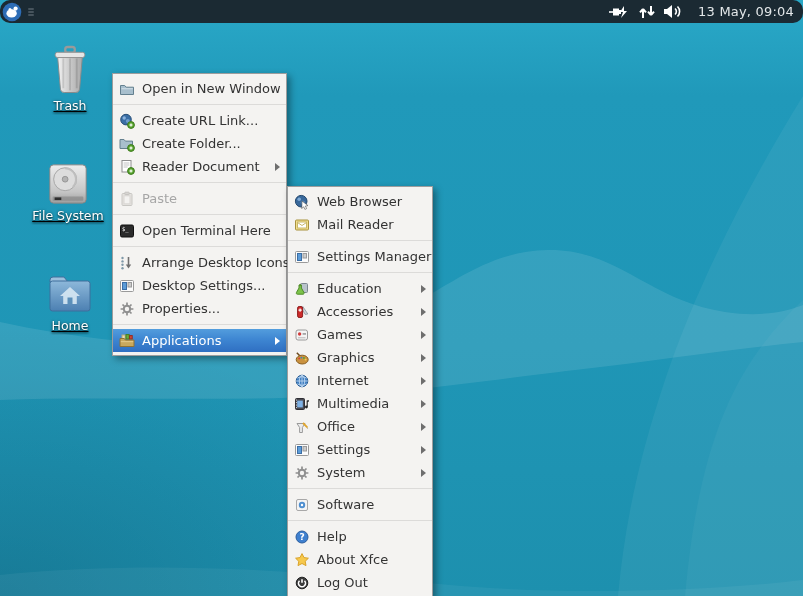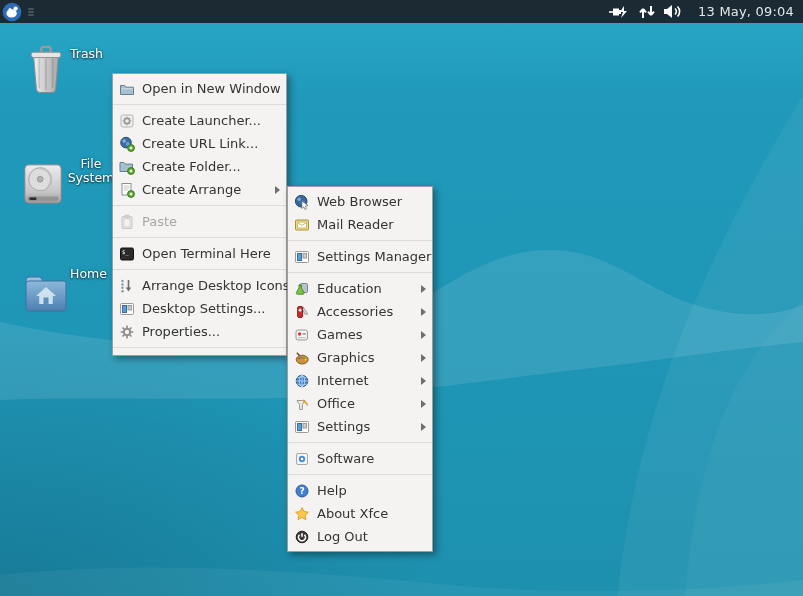--- a/index.html
+++ b/index.html
@@ -12,31 +12,31 @@
   .desktop{
     position:absolute;inset:0;
     background:
       radial-gradient(90% 75% at 0% 100%, rgba(0,35,55,.20), rgba(0,35,55,0) 60%),
       linear-gradient(180deg,#2aa9c8 0%,#2099ba 16%,#1f96b6 58%,#1d90ae 100%);
   }
   .waves{position:absolute;inset:0;pointer-events:none;}
   
   .panel{
     position:absolute;left:0;top:0;width:803px;height:23px;
-    background:#1b2a33;display:flex;align-items:center;z-index:60;
+    background:#1b2a33;display:flex;align-items:center;z-index:60;border-radius:10px;
   }
   .panel .logo{width:20px;height:20px;margin:1px 0 0 2px;display:flex;}
   .panel-indicator{width:6px;height:10px;margin-left:6px;display:flex;flex-direction:column;gap:1px;justify-content:center;}
   .panel-indicator i{display:block;height:2px;background:#46535c;border-radius:1px;}
   .panel .spacer{flex:1;}
   .status{display:flex;align-items:center;gap:6px;margin-right:8px;}
   .status svg{display:block;}
   .clock{color:#e3e7e9;font-size:13px;margin:0 9px 0 6px;letter-spacing:.2px;}
   
-  .dicon{position:absolute;width:96px;display:flex;cursor:default;}
+  .dicon{position:absolute;width:96px;display:flex;flex-direction:column;align-items:center;cursor:default;text-decoration:underline;}
   .dicon .glyph{width:48px;height:52px;display:flex;align-items:flex-end;justify-content:center;}
   .dicon .dlabel{
     margin-top:3px;color:#fff;font-size:12.5px;text-align:center;line-height:1.1;
     text-shadow:0 1px 2px rgba(0,0,0,.65), 0 0 3px rgba(0,0,0,.4);
   }
   #icon-trash{left:22px;top:44px;}
   #icon-filesystem{left:20px;top:154px;}
   #icon-home{left:22px;top:264px;}
   
   .menu{
@@ -185,30 +185,20 @@
       <svg width="16" height="16" viewBox="0 0 16 16">
         <path d="M1.5 4.5h4.2l1.5 1.7h7.3v7.3h-13z" fill="#a8bfcd" stroke="#64808f"></path>
         <path d="M2.5 7h11.3v1.3H2.5z" fill="#c8d8e1"></path>
       </svg>
     </span>
     <span class="lbl">Open in New Window</span>
   </div>
 
   <div class="sep"></div>
 
-  <div class="mi">
-    <span class="ic">
-      <svg width="16" height="16" viewBox="0 0 16 16">
-        <rect x="2" y="2" width="12" height="12" rx="2" fill="#efefef" stroke="#b5b5b5"></rect>
-        <circle cx="8" cy="8" r="2.6" fill="none" stroke="#9b9b9b" stroke-width="1.6"></circle>
-        <path d="M8 3.6v2M8 10.4v2M3.6 8h2M10.4 8h2M5 5l1.3 1.3M11 11l-1.3-1.3M11 5l-1.3 1.3M5 11l1.3-1.3" stroke="#9b9b9b" stroke-width="1.1"></path>
-      </svg>
-    </span>
-    <span class="lbl">Create Launcher...</span>
-  </div>
 
   <div class="mi">
     <span class="ic">
       <svg width="16" height="16" viewBox="0 0 16 16">
         <circle cx="7" cy="6.6" r="5.3" fill="#3a6ea5" stroke="#274e77"></circle>
         <circle cx="5.2" cy="5" r="1.7" fill="#8ab2dd"></circle>
         <circle cx="8.8" cy="8" r="2" fill="#6d9ccc"></circle>
         <circle cx="12" cy="12" r="3.4" fill="#5aa630" stroke="#3c7a1c"></circle>
         <path d="M12 10.4v3.2M10.4 12h3.2" stroke="#fff" stroke-width="1.2"></path>
       </svg>
@@ -229,21 +219,21 @@
 
   <div class="mi">
     <span class="ic">
       <svg width="16" height="16" viewBox="0 0 16 16">
         <rect x="3" y="1.5" width="9" height="11.5" fill="#ffffff" stroke="#8f8f8f"></rect>
         <path d="M4.6 4h5.8M4.6 6h5.8M4.6 8h4" stroke="#c3c3c3"></path>
         <circle cx="12" cy="12" r="3.4" fill="#5aa630" stroke="#3c7a1c"></circle>
         <path d="M12 10.4v3.2M10.4 12h3.2" stroke="#fff" stroke-width="1.2"></path>
       </svg>
     </span>
-    <span class="lbl">Create Arrange</span>
+    <span class="lbl">Reader Document</span>
     <span class="arrow"></span>
   </div>
 
   <div class="sep"></div>
 
   <div class="mi disabled">
     <span class="ic">
       <svg width="16" height="16" viewBox="0 0 16 16">
         <rect x="3" y="2.5" width="10" height="12" rx="1" fill="#d8cfc4" stroke="#9a9186"></rect>
         <rect x="5" y="4.8" width="6" height="8" fill="#f6f1ea" stroke="#bdb4a8"></rect>
@@ -298,20 +288,33 @@
       <svg width="16" height="16" viewBox="0 0 16 16">
         <circle cx="8" cy="8" r="3.2" fill="none" stroke="#8f8f8f" stroke-width="2"></circle>
         <path d="M8 1.6v2.4M8 12v2.4M1.6 8h2.4M12 8h2.4M3.5 3.5l1.7 1.7M10.8 10.8l1.7 1.7M12.5 3.5l-1.7 1.7M5.2 10.8l-1.7 1.7" stroke="#8f8f8f" stroke-width="1.7"></path>
       </svg>
     </span>
     <span class="lbl">Properties...</span>
   </div>
 
   <div class="sep"></div>
 
+  <div class="mi hl">
+    <span class="ic">
+      <svg width="16" height="16" viewBox="0 0 16 16">
+        <rect x="3" y="2" width="3.2" height="4" fill="#e8ddb0" stroke="#b3a87c"></rect>
+        <rect x="7" y="1.6" width="3.2" height="4.4" fill="#6cab3f" stroke="#47801f"></rect>
+        <rect x="10.6" y="2.6" width="2.6" height="3.4" fill="#cf4a3a" stroke="#97291c"></rect>
+        <path d="M1 5.5h4.2l1.2 1.5h8.6v6.5H1z" fill="#c9a95d" stroke="#8f7336"></path>
+        <path d="M1.8 8h12.4v1.2H1.8z" fill="#e0c685"></path>
+      </svg>
+    </span>
+    <span class="lbl">Applications</span>
+    <span class="arrow"></span>
+  </div>
 </div>
 
 <div class="menu" id="applications-menu">
 
   <div class="mi">
     <span class="ic">
       <svg width="16" height="16" viewBox="0 0 16 16">
         <circle cx="7.2" cy="7.2" r="5.8" fill="#38689b" stroke="#24486e"></circle>
         <circle cx="5.2" cy="5.2" r="1.8" fill="#7fa9d4"></circle>
         <circle cx="8.8" cy="8.6" r="2.2" fill="#5d8cbd"></circle>
@@ -405,20 +408,37 @@
         <circle cx="8" cy="8" r="5.8" fill="#3f7ec2" stroke="#2a5d94"></circle>
         <path d="M2.2 8h11.6M8 2.2v11.6" stroke="#bcd6ef" stroke-width=".9"></path>
         <ellipse cx="8" cy="8" rx="2.7" ry="5.8" fill="none" stroke="#bcd6ef" stroke-width=".9"></ellipse>
         <path d="M3.3 5a9 9 0 0 1 9.4 0M3.3 11a9 9 0 0 0 9.4 0" fill="none" stroke="#bcd6ef" stroke-width=".9"></path>
       </svg>
     </span>
     <span class="lbl">Internet</span>
     <span class="arrow"></span>
   </div>
 
+  <div class="mi">
+    <span class="ic">
+      <svg width="16" height="16" viewBox="0 0 16 16">
+        <rect x="1.5" y="2.5" width="9" height="11" rx="1" fill="#4a4a52" stroke="#2e2e34"></rect>
+        <rect x="3.2" y="4.6" width="5.6" height="6.8" fill="#7fb2e5"></rect>
+        <circle cx="2.4" cy="4" r=".5" fill="#fff"></circle>
+          <circle cx="2.4" cy="6.5" r=".5" fill="#fff"></circle>
+        <circle cx="2.4" cy="9" r=".5" fill="#fff"></circle>
+          <circle cx="2.4" cy="11.5" r=".5" fill="#fff"></circle>
+        <path d="M13.2 4.5v6.2" stroke="#222" stroke-width="1.1"></path>
+        <circle cx="12.4" cy="11" r="1.4" fill="#222"></circle>
+        <path d="M13.2 4.5l1.6-.4v1.6l-1.6.4z" fill="#222"></path>
+      </svg>
+    </span>
+    <span class="lbl">Multimedia</span>
+    <span class="arrow"></span>
+  </div>
 
   <div class="mi">
     <span class="ic">
       <svg width="16" height="16" viewBox="0 0 16 16">
         <path d="M3 4.5h8l-2.6 4v5h-2.8v-5z" fill="#ececec" stroke="#9a9a9a"></path>
         <path d="M9 4l4.3 4.3" stroke="#e0a52e" stroke-width="1.8"></path>
         <path d="M13.3 8.3l.9.9-1.3.4z" fill="#8a6a1e"></path>
       </svg>
     </span>
     <span class="lbl">Office</span>
@@ -430,20 +450,30 @@
       <svg width="16" height="16" viewBox="0 0 16 16">
         <rect x="1.5" y="2.5" width="13" height="11" rx="1" fill="#fbfbfb" stroke="#9a9a9a"></rect>
         <rect x="3.5" y="4.5" width="4" height="7" fill="#5b9bd8" stroke="#3b6ea5"></rect>
         <rect x="9" y="4.5" width="3.5" height="4.5" fill="#cccccc" stroke="#9a9a9a"></rect>
       </svg>
     </span>
     <span class="lbl">Settings</span>
     <span class="arrow"></span>
   </div>
 
+  <div class="mi">
+    <span class="ic">
+      <svg width="16" height="16" viewBox="0 0 16 16">
+        <circle cx="8" cy="8" r="3.2" fill="none" stroke="#8f8f8f" stroke-width="2"></circle>
+        <path d="M8 1.6v2.4M8 12v2.4M1.6 8h2.4M12 8h2.4M3.5 3.5l1.7 1.7M10.8 10.8l1.7 1.7M12.5 3.5l-1.7 1.7M5.2 10.8l-1.7 1.7" stroke="#8f8f8f" stroke-width="1.7"></path>
+      </svg>
+    </span>
+    <span class="lbl">System</span>
+    <span class="arrow"></span>
+  </div>
 
   <div class="sep"></div>
 
   <div class="mi">
     <span class="ic">
       <svg width="16" height="16" viewBox="0 0 16 16">
         <rect x="2.5" y="2.5" width="11" height="11" rx="1.5" fill="#f4f4f4" stroke="#a8a8a8"></rect>
         <circle cx="8" cy="8" r="3.2" fill="#4f8fd0"></circle>
         <circle cx="8" cy="8" r="1.2" fill="#ffffff"></circle>
       </svg>

